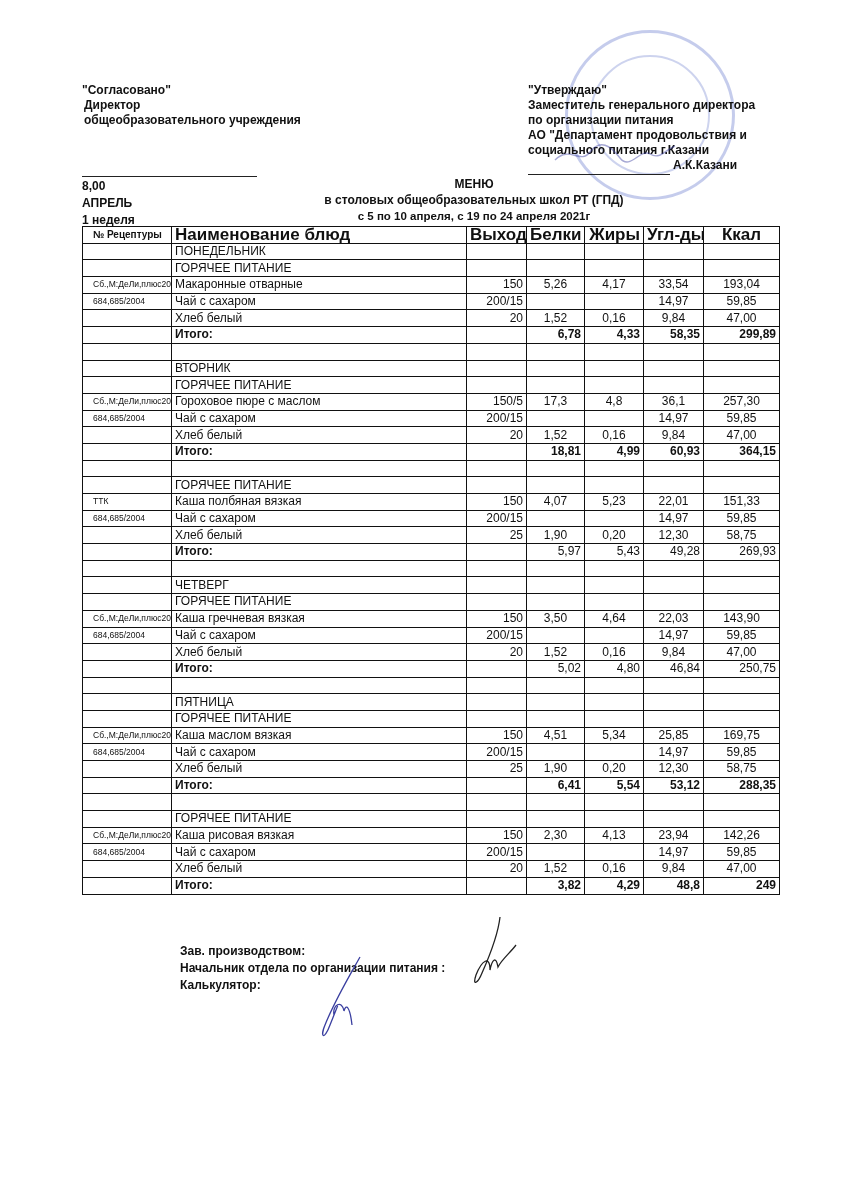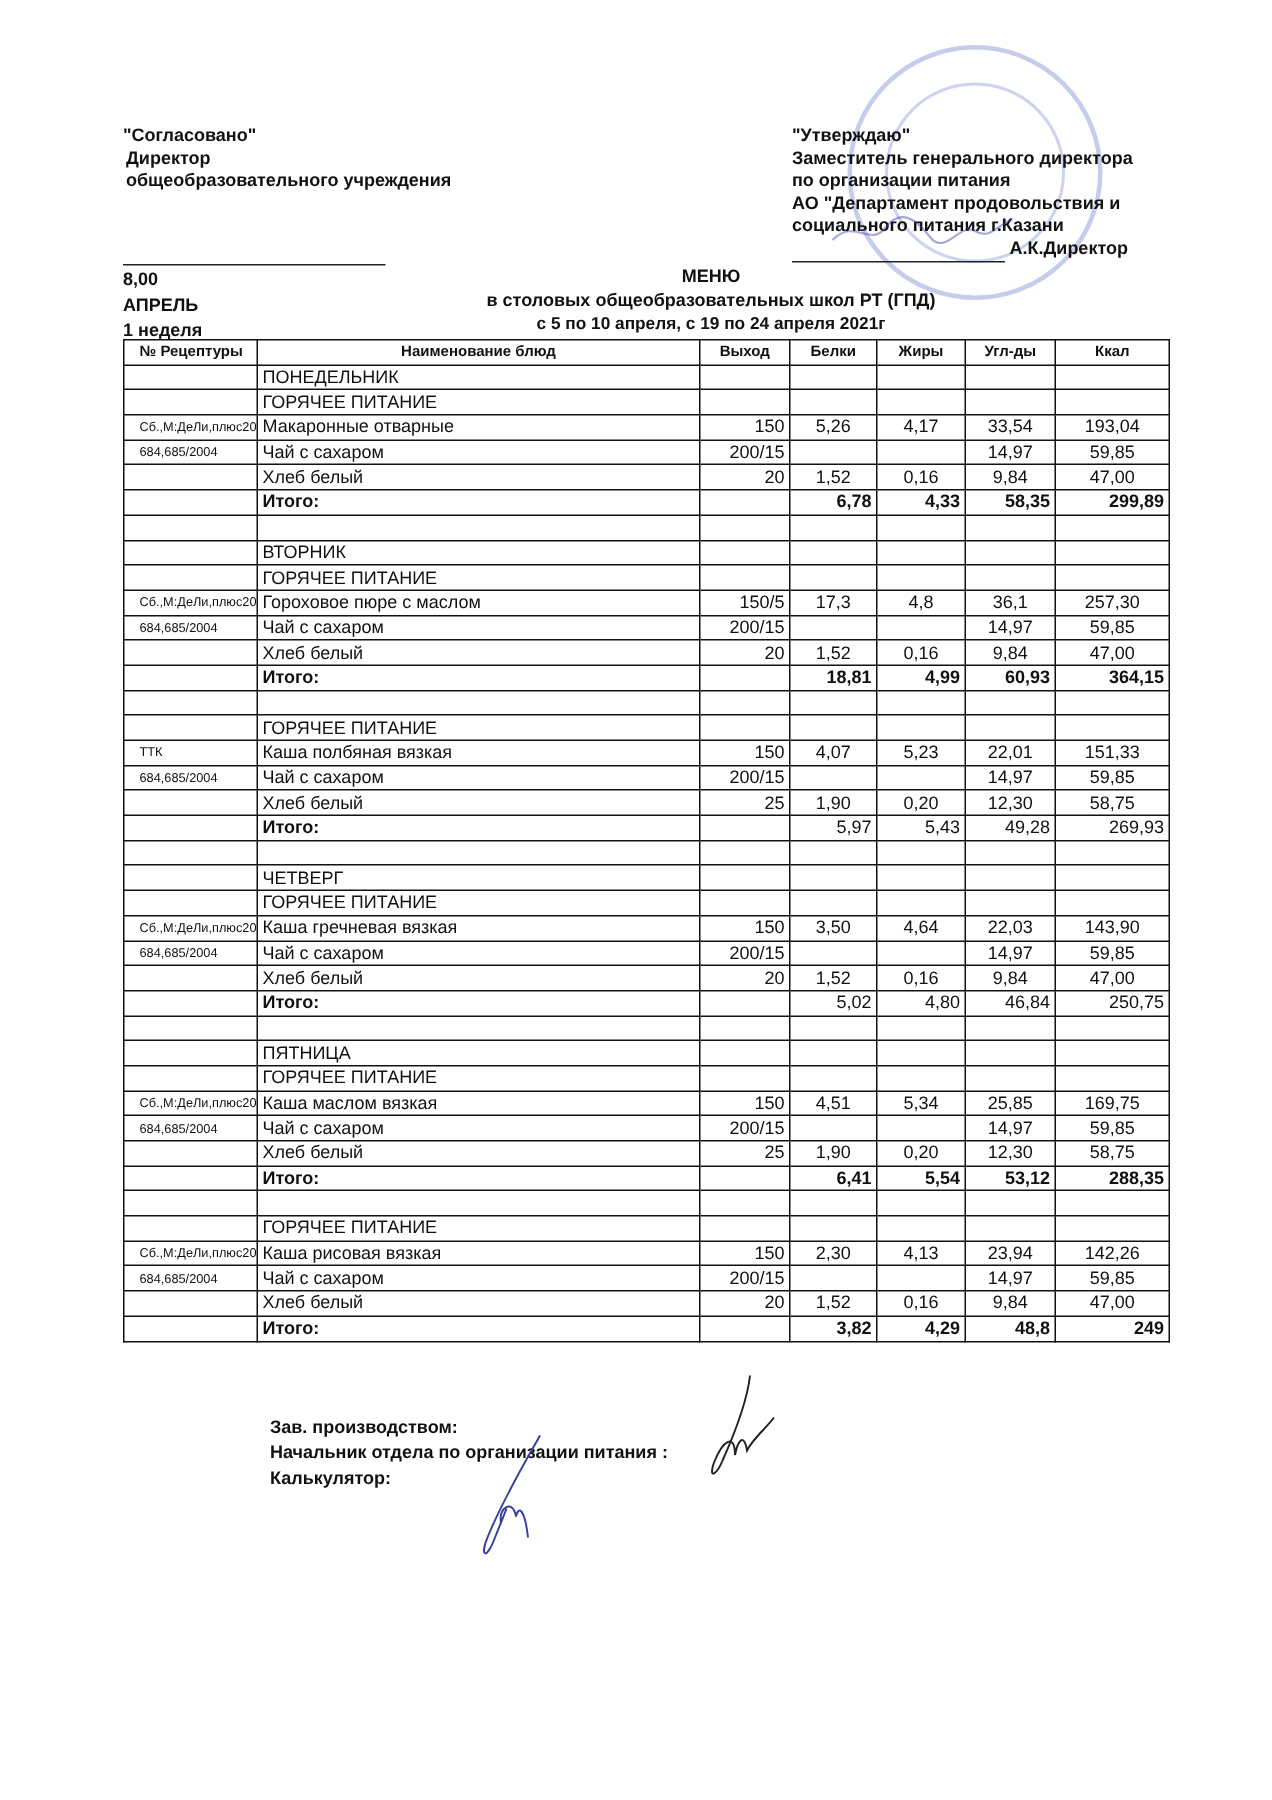--- a/index.html
+++ b/index.html
@@ -20,21 +20,21 @@
   .t1 { top:177px; left:50px; }
   .t2 { top:193px; left:50px; }
   .t3 { top:210px; font-size:11.5px; left:50px; }
   table.menu { position:absolute; left:82px; top:226px; border-collapse:collapse;
                table-layout:fixed; width:697px; }
   table.menu td { border:1px solid #111; height:15.7px; padding:0 3px; font-size:12px;
                   white-space:nowrap; overflow:hidden; line-height:15px; }
   table.menu td.rec { font-size:8.5px; padding:0 10px; }
   table.menu td.num { text-align:right; }
   table.menu td.ctr { text-align:center; }
-  table.menu tr.head td { font-weight:bold; font-size:10px;text-align:center; }
+  table.menu tr.head td { font-weight:bold; font-size:17px; }
   table.menu tr.head td.rec { font-size:10px; text-align:center; }
   table.menu tr.day td.name, table.menu tr.sec td.name { font-weight:normal; }
   table.menu tr.total td.name { font-weight:bold; }
   table.menu tr.total.bold td.v { font-weight:bold; }
   .footer { left:180px; top:943px; font-size:12px; font-weight:bold; line-height:17px; }
   .sig { position:absolute; }
 </style>
 </head>
 <body>
 
@@ -46,21 +46,21 @@
 <div class="sign-line" style="left:82px; top:176px; width:175px;"></div>
 
 <div class="stamp"></div>
 
 <div class="abs hdr right-approve">
   <div>"Утверждаю"</div>
   <div>Заместитель генерального директора</div>
   <div>по организации питания</div>
   <div>АО "Департамент продовольствия и</div>
   <div>социального питания г.Казани</div>
-  <div style="padding-left:145px;">А.К.Директор</div>
+  <div style="padding-left:145px;">А.К.Казани</div>
 </div>
 <div class="sign-line" style="left:528px; top:174px; width:142px;"></div>
 <svg class="sig" style="left:550px; top:140px;" width="130" height="30">
   <path d="M5 20 C20 5, 30 25, 40 12 S60 5, 70 18 S90 8, 100 14 S115 10, 125 6" fill="none" stroke="rgba(58,63,160,0.45)" stroke-width="1.4"></path>
 </svg>
 
 <div class="abs meta">
   <div>8,00</div>
   <div>АПРЕЛЬ</div>
   <div>1 неделя</div>

